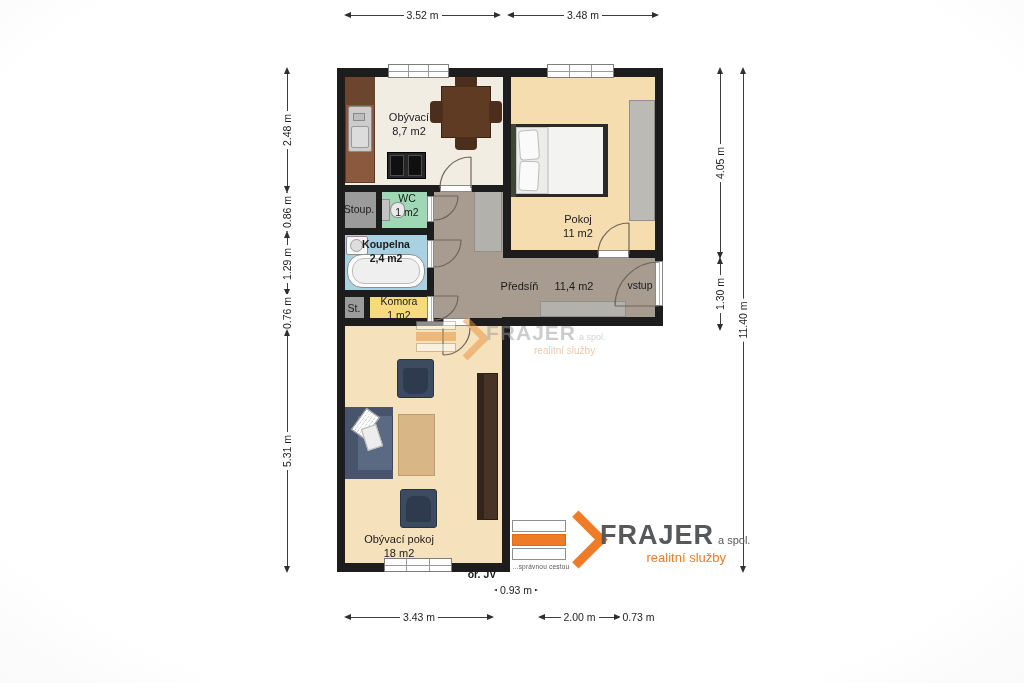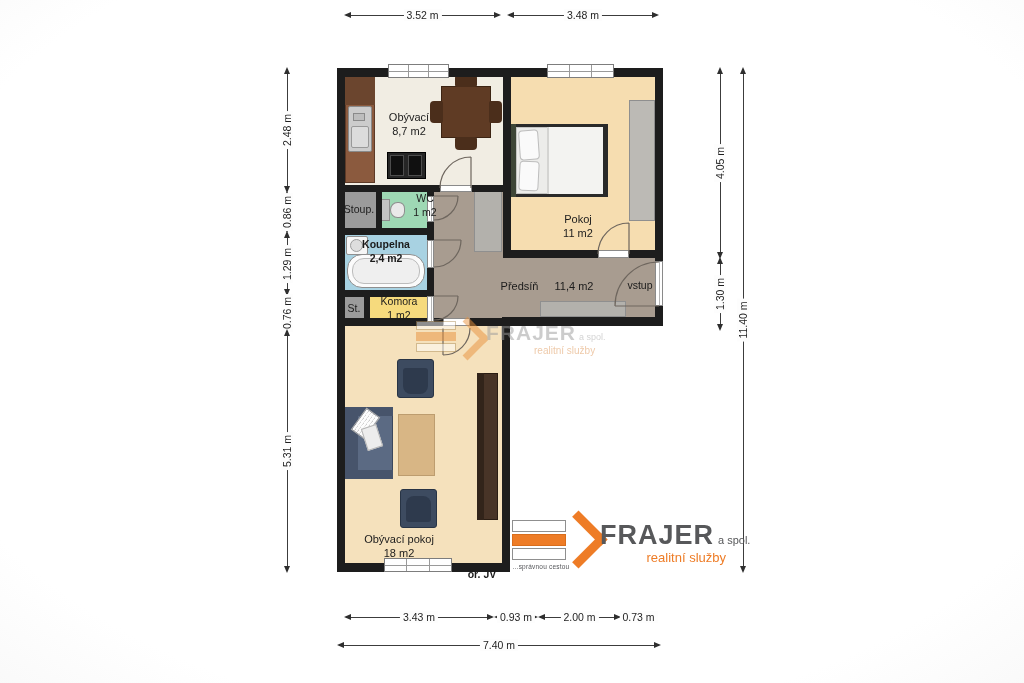--- a/index.html
+++ b/index.html
@@ -210,21 +210,21 @@
     <div>Obývací</div>
     <div>8,7 m2</div>
   </div>
   <div class="rlabel" style="left:578px;top:226px;">
     <div>Pokoj</div>
     <div>11 m2</div>
   </div>
   <div class="rlabel small" style="left:359px;top:210px;">
     <div>Stoup.</div>
   </div>
-  <div class="rlabel small" style="left:425px;top:206px;">
+  <div class="rlabel small" style="left:407px;top:206px;">
     <div>WC</div>
     <div>1 m2</div>
   </div>
   <div class="rlabel small" style="left:386px;top:252px;font-weight:bold;">
     <div>Koupelna</div>
     <div>2,4 m2</div>
   </div>
   <div class="rlabel small" style="left:354px;top:309px;">
     <div>St.</div>
   </div>
@@ -308,43 +308,37 @@
       <div class="ar e"></div>
       <span class="lb">11.40 m</span>
   </div>
 
   <div class="dim dim-h" style="left:345px;top:611px;width:148px;">
     <div class="ln"></div>
       <div class="ar s"></div>
       <div class="ar e"></div>
       <span class="lb">3.43 m</span>
   </div>
-  <div class="dim dim-h" style="left:495px;top:611px;width:42px;">
+  <div class="dim dim-h" style="left:495px;top:584px;width:42px;">
     <div class="ln"></div>
       <div class="ar s"></div>
       <div class="ar e"></div>
       <span class="lb">0.93 m</span>
   </div>
   <div class="dim dim-h" style="left:539px;top:611px;width:81px;">
     <div class="ln"></div>
       <div class="ar s"></div>
       <div class="ar e"></div>
       <span class="lb">2.00 m</span>
   </div>
   <div class="dim dim-h" style="left:622px;top:611px;width:33px;">
     <div class="ln"></div>
       <div class="ar s"></div>
       <div class="ar e"></div>
       <span class="lb">0.73 m</span>
-  </div>
-  <div class="dim dim-h" style="left:338px;top:639px;width:322px;">
-    <div class="ln"></div>
-      <div class="ar s"></div>
-      <div class="ar e"></div>
-      <span class="lb">7.40 m</span>
   </div>
 
   <div class="logo">
     <div class="bar" style="top:6px;"></div>
     <div class="bar orange" style="top:20px;"></div>
     <div class="bar" style="top:34px;"></div>
     <div class="chev"></div>
     <div class="slogan">...správnou cestou</div>
     <div class="brandrow">
       <span class="brand">FRAJER</span><span class="suffix">a spol.</span>

